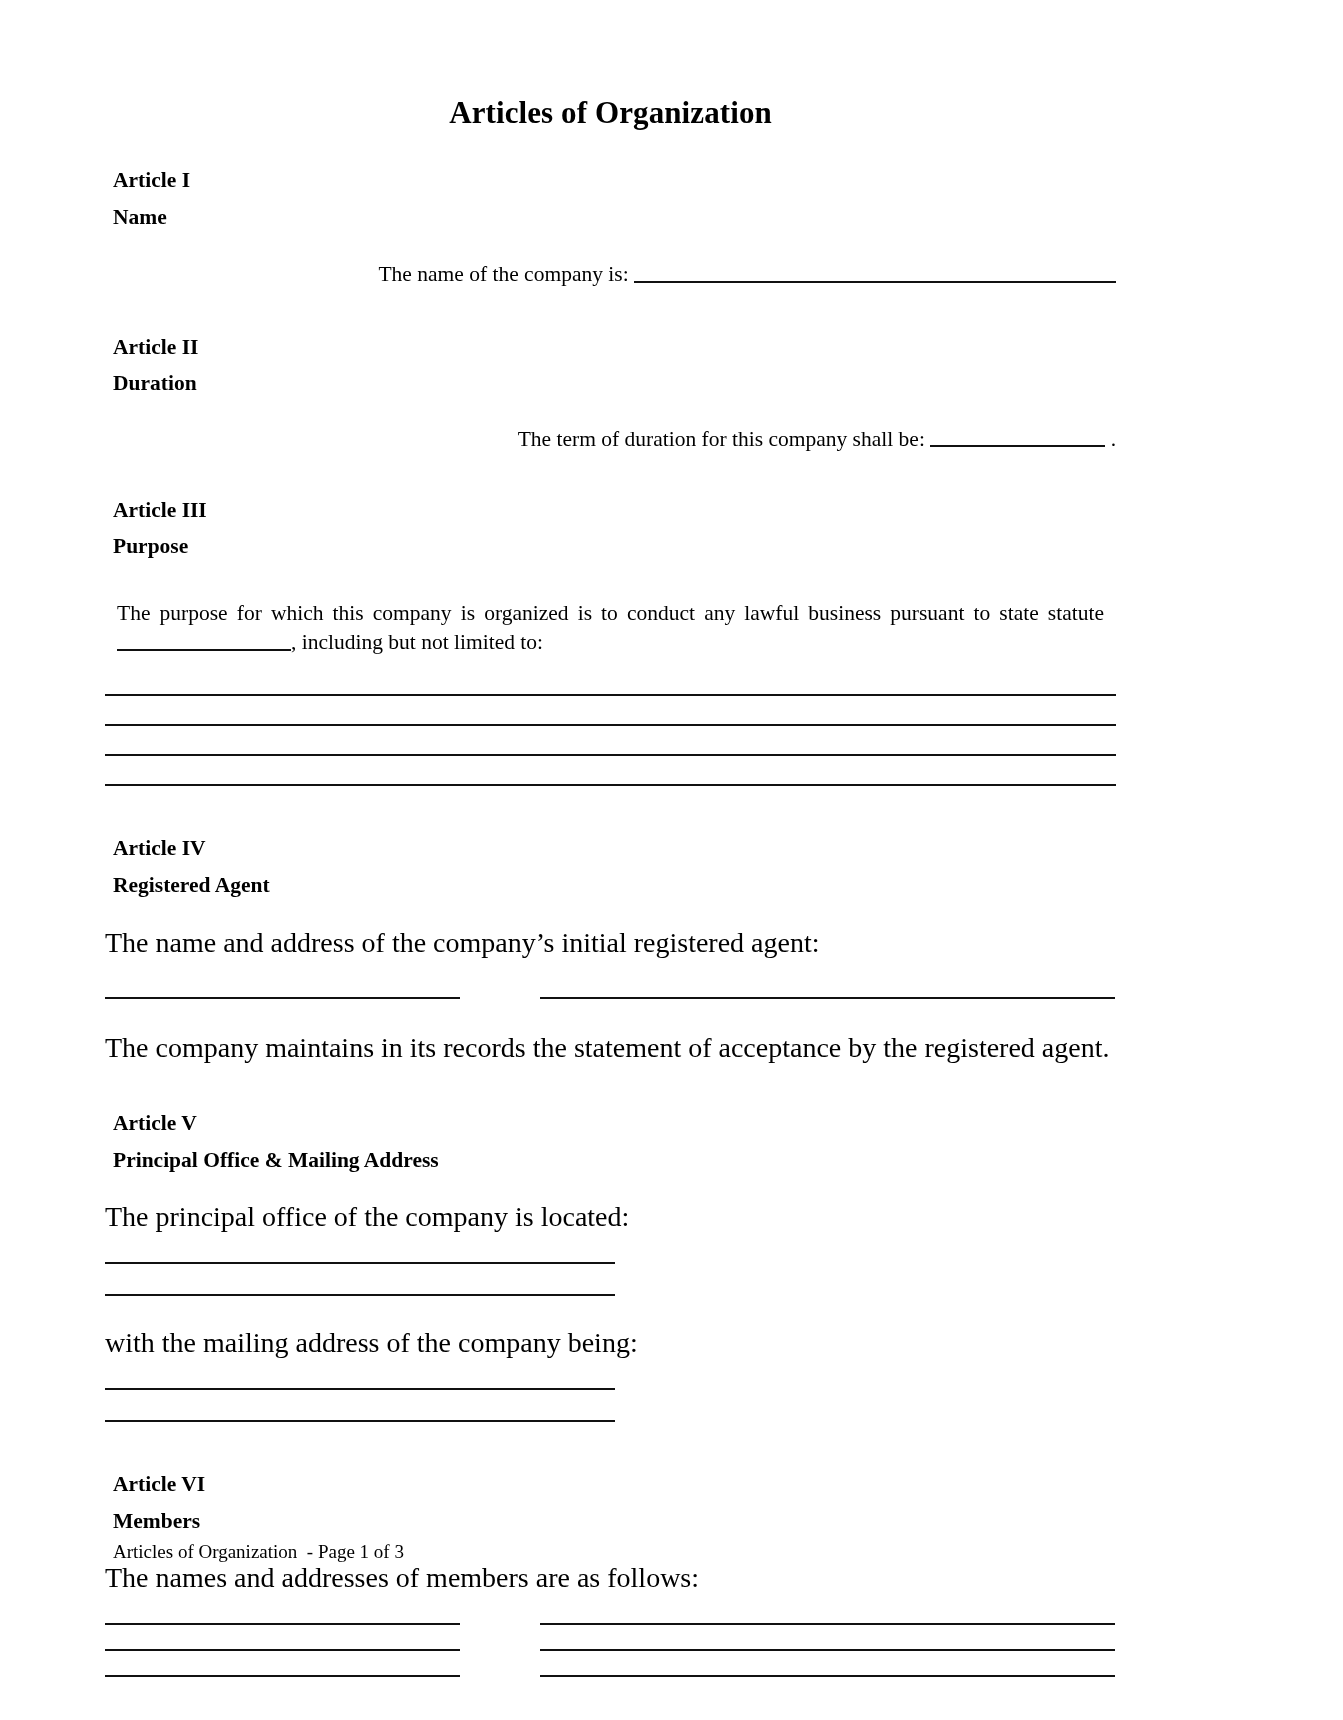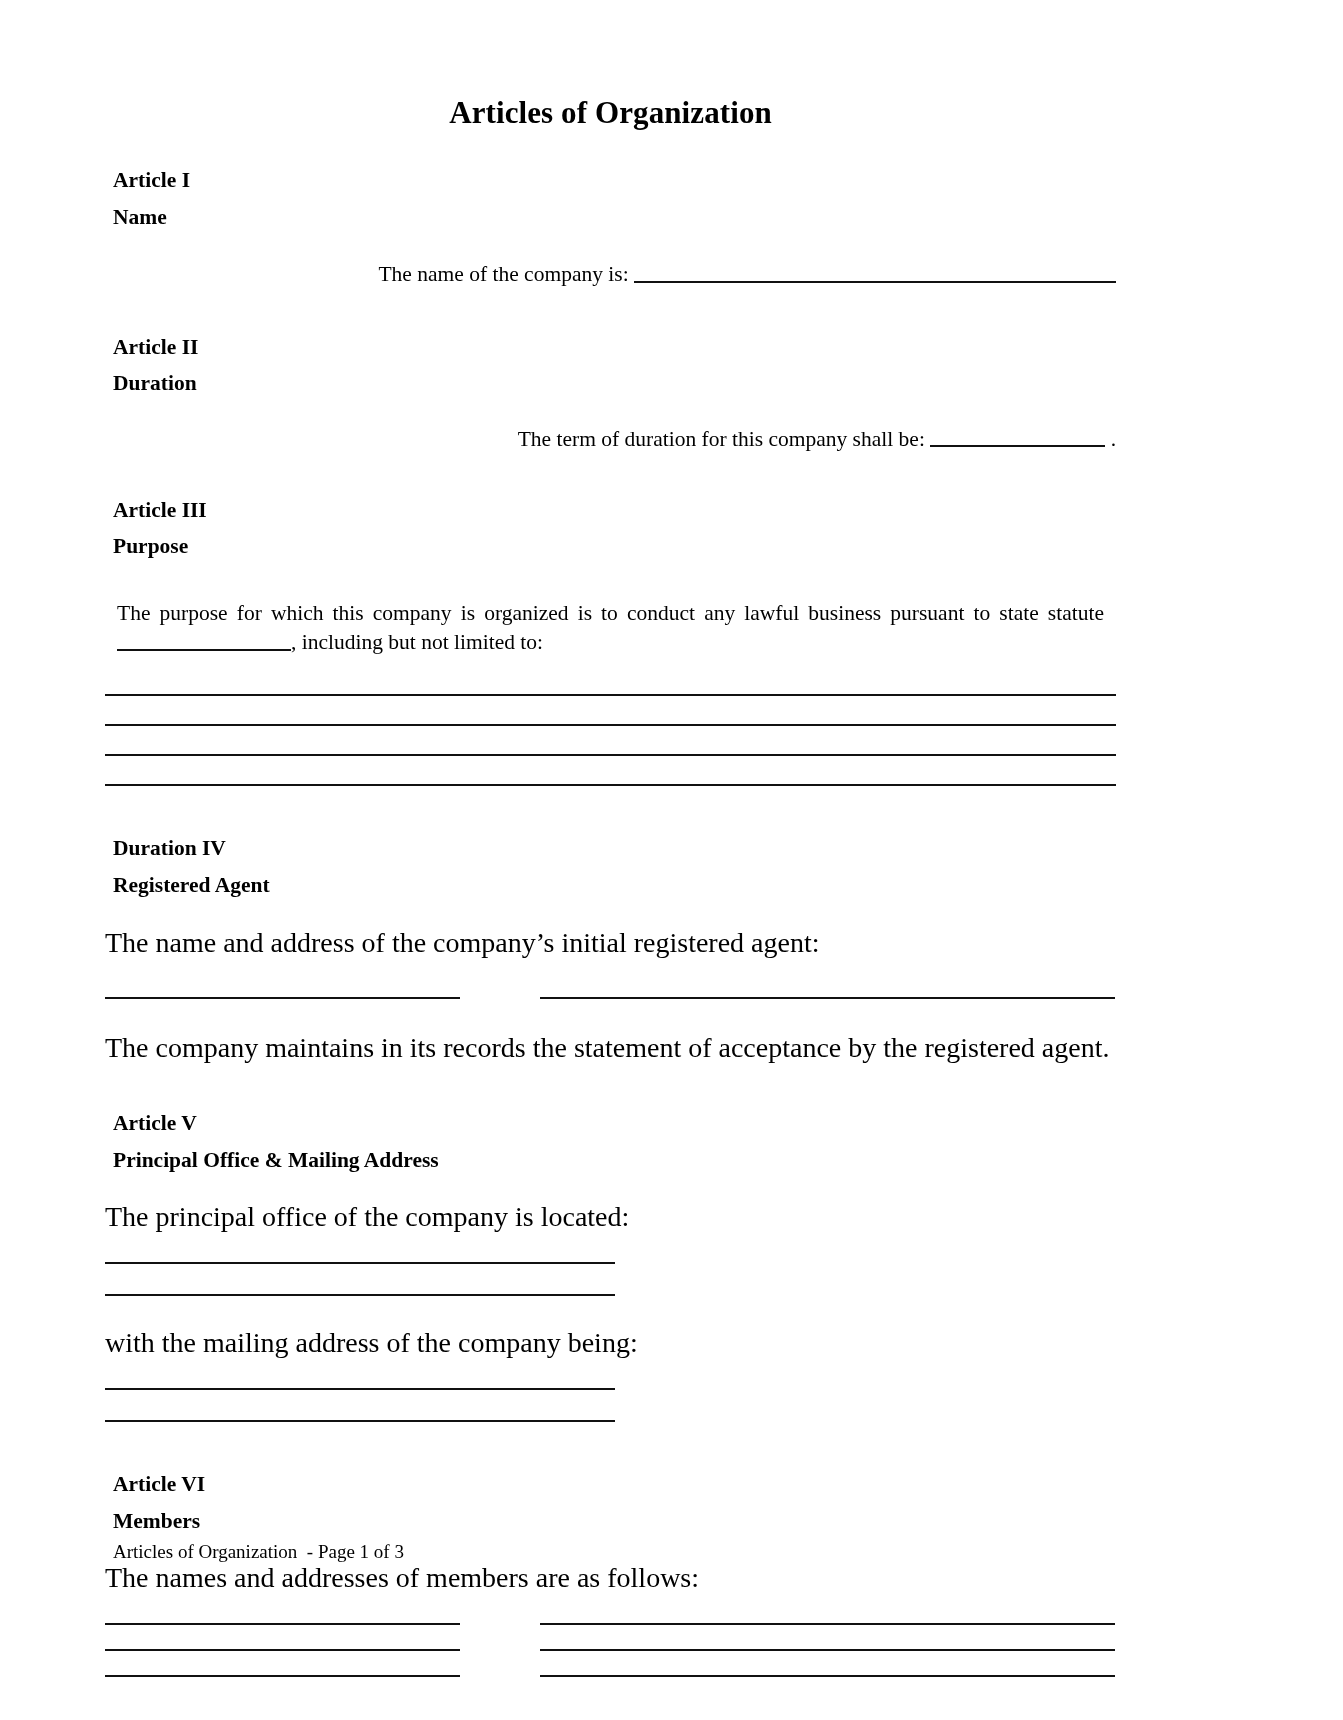--- a/index.html
+++ b/index.html
@@ -166,21 +166,21 @@
     <div class="rule rule-full"></div>
     <div class="sp-28"></div>
     <div class="rule rule-full"></div>
     <div class="sp-28"></div>
     <div class="rule rule-full"></div>
     <div class="sp-28"></div>
     <div class="rule rule-full"></div>
 
     <div class="sp-40"></div>
 
-    <div class="article-head">Duration IV</div>
+    <div class="article-head">Article IV</div>
     <div class="article-head">Registered Agent</div>
 
     <div class="sp-16"></div>
 
     <p class="body-line">The name and address of the company’s initial registered agent:</p>
 
     <div class="sp-36"></div>
 
     <div class="row">
       <div class="rule rule-short"></div>

